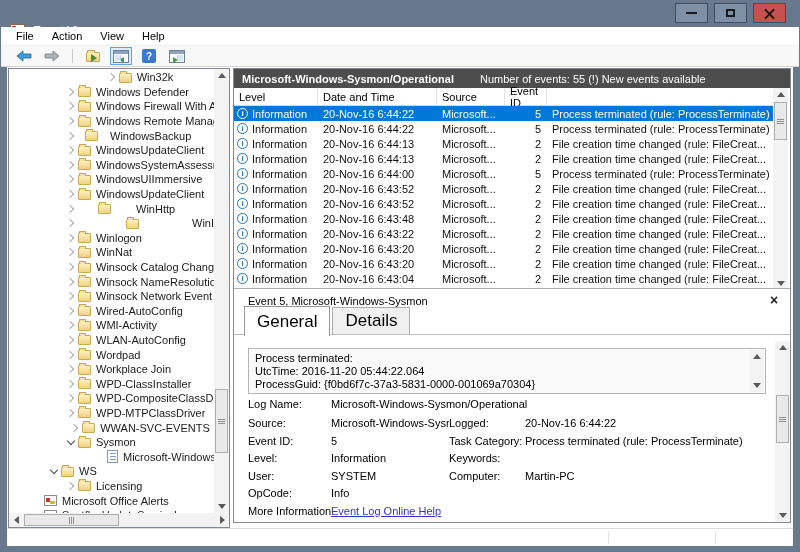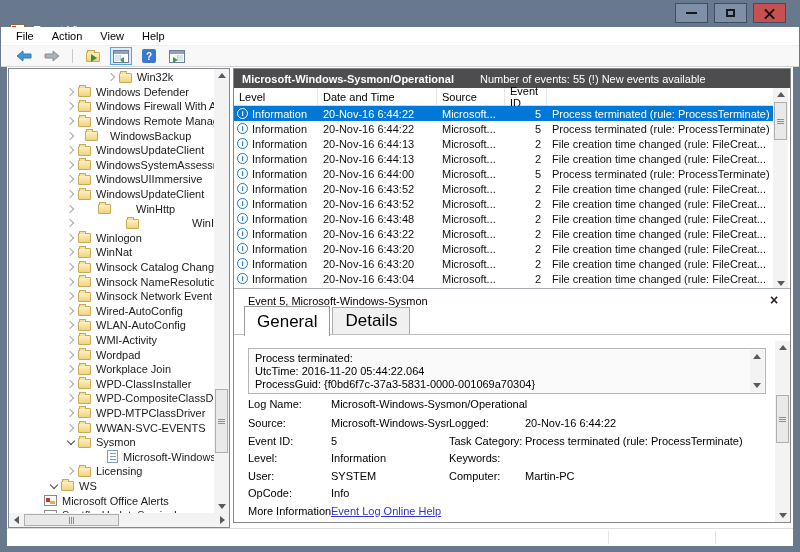--- a/index.html
+++ b/index.html
@@ -252,30 +252,30 @@
     <span class="tlabel">Winsock Network Event</span>
   </div>
           <div class="titem" style="padding-left: 55px;">
     <span class="chev"></span>
     <span class="ticon ic-folder"></span>
     <span class="tlabel">Wired-AutoConfig</span>
   </div>
           <div class="titem" style="padding-left: 55px;">
     <span class="chev"></span>
     <span class="ticon ic-folder"></span>
+    <span class="tlabel">WMI-Activity</span>
+  </div>
+          <div class="titem" style="padding-left: 55px;">
+    <span class="chev"></span>
+    <span class="ticon ic-folder"></span>
     <span class="tlabel">WLAN-AutoConfig</span>
   </div>
           <div class="titem" style="padding-left: 55px;">
     <span class="chev"></span>
     <span class="ticon ic-folder"></span>
-    <span class="tlabel">WMI-Activity</span>
-  </div>
-          <div class="titem" style="padding-left: 55px;">
-    <span class="chev"></span>
-    <span class="ticon ic-folder"></span>
     <span class="tlabel">Wordpad</span>
   </div>
           <div class="titem" style="padding-left: 55px;">
     <span class="chev"></span>
     <span class="ticon ic-folder"></span>
     <span class="tlabel">Workplace Join</span>
   </div>
           <div class="titem" style="padding-left: 55px;">
     <span class="chev"></span>
     <span class="ticon ic-folder"></span>
@@ -284,44 +284,44 @@
           <div class="titem" style="padding-left: 55px;">
     <span class="chev"></span>
     <span class="ticon ic-folder"></span>
     <span class="tlabel">WPD-CompositeClassDrive</span>
   </div>
           <div class="titem" style="padding-left: 55px;">
     <span class="chev"></span>
     <span class="ticon ic-folder"></span>
     <span class="tlabel">WPD-MTPClassDriver</span>
   </div>
-          <div class="titem" style="padding-left: 55px;">
+          <div class="titem" style="padding-left: 55px; justify-content: center;">
     <span class="chev"></span>
     <span class="ticon ic-folder"></span>
     <span class="tlabel">WWAN-SVC-EVENTS</span>
   </div>
           <div class="titem" style="padding-left: 55px;">
     <span class="chev open"></span>
     <span class="ticon ic-folder"></span>
     <span class="tlabel">Sysmon</span>
   </div>
           <div class="titem" style="padding-left: 72px;">
     <span class="chev" style="visibility: hidden;"></span>
     <span class="ticon ic-log" style="margin-left: 12px;"></span>
     <span class="tlabel">Microsoft-Windows-Sys</span>
   </div>
-          <div class="titem" style="padding-left: 55px;">
-    <span class="chev"></span>
-    <span class="ticon ic-folder"></span>
-    <span class="tlabel">Licensing</span>
-  </div>
           <div class="titem" style="padding-left: 38px;">
     <span class="chev open"></span>
     <span class="ticon ic-folder"></span>
     <span class="tlabel">WS</span>
+  </div>
+          <div class="titem" style="padding-left: 55px;">
+    <span class="chev"></span>
+    <span class="ticon ic-folder"></span>
+    <span class="tlabel">Licensing</span>
   </div>
           <div class="titem" style="padding-left: 21px;">
     <span class="chev" style="visibility: hidden;"></span>
     <span class="ticon ic-eventlog"></span>
     <span class="tlabel">Microsoft Office Alerts</span>
   </div>
           <div class="titem" style="padding-left: 21px;">
     <span class="chev" style="visibility: hidden;"></span>
     <span class="ticon ic-eventlog"></span>
     <span class="tlabel">SpotfluxUpdateServiceLog</span>

